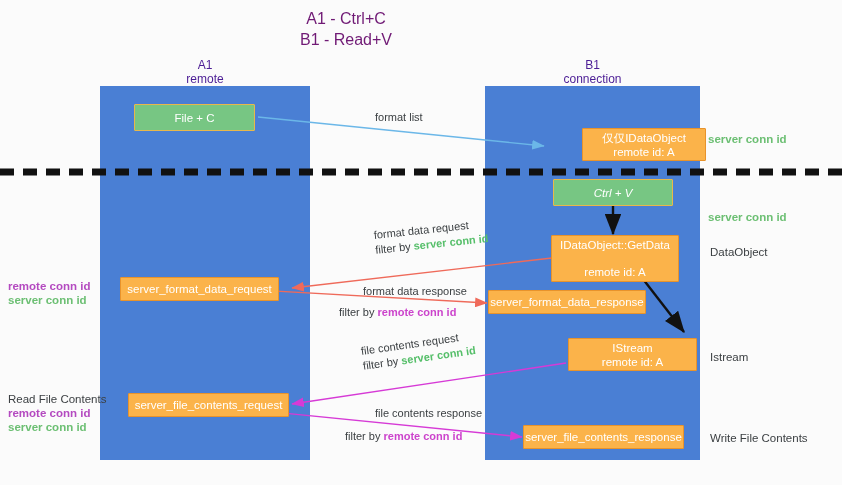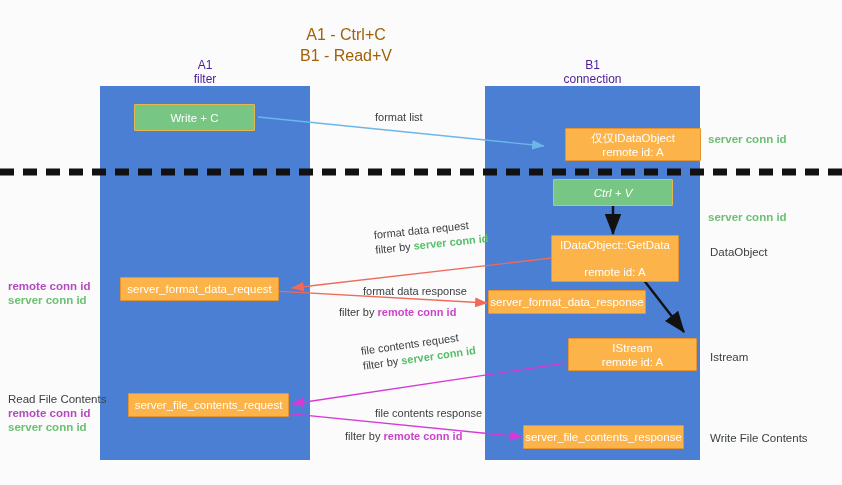--- a/index.html
+++ b/index.html
@@ -19,23 +19,22 @@
     height: 485px;
     background: #fbfbfb;
   }
   .abs { position: absolute; }
 
   
   #title {
     top: 8px; left: 0; width: 692px;
     text-align: center;
     font-size: 16px;
-    color: #a16207;
+    color: #701a75;
     line-height: 21px;
-    margin-top: 16px;
   }
 
   
   .col-header {
     text-align: center;
     font-size: 12px;
     color: #4c1d95;
     line-height: 14px;
   }
   #hdr-a1 { top: 58px; left: 100px; width: 210px; }
@@ -101,21 +100,21 @@
 
 <div id="canvas">
 
   <div class="abs" id="title">
     <div>A1 - Ctrl+C</div>
     <div>B1 - Read+V</div>
   </div>
 
   <div class="abs col-header" id="hdr-a1">
     <div>A1</div>
-    <div>filter</div>
+    <div>remote</div>
   </div>
   <div class="abs col-header" id="hdr-b1">
     <div>B1</div>
     <div>connection</div>
   </div>
 
   <div class="abs lane" id="lane-a1"></div>
   <div class="abs lane" id="lane-b1"></div>
 
   <svg class="overlay">
@@ -147,24 +146,24 @@
     <line x1="566" y1="363" x2="292" y2="404" stroke="#d63ad6" stroke-width="1.4" marker-end="url(#ah-mag)"></line>
 
     <line x1="133" y1="398" x2="522" y2="437" stroke="#d63ad6" stroke-width="1.4" marker-end="url(#ah-mag)"></line>
   </svg>
 
   <svg class="abs" id="dashed" viewBox="0 0 842 8" preserveAspectRatio="none">
     <line x1="0" y1="4" x2="842" y2="4" stroke="#111111" stroke-width="7" stroke-dasharray="14 9" stroke-linecap="butt"></line>
   </svg>
 
   <div class="abs box green" style="left:134px; top:104px; width:121px; height:27px;">
-    <span>Write + C</span>
-  </div>
-
-  <div class="abs box orange" style="left:565px; top:128px; width:136px; height:33px;text-align:right;">
+    <span>File + C</span>
+  </div>
+
+  <div class="abs box orange" style="left:582px; top:128px; width:124px; height:33px;text-align:right;">
     <span>仅仅IDataObject</span>
     <span class="l2">remote id: A</span>
   </div>
 
   <div class="abs box green" style="left:553px; top:179px; width:120px; height:27px;font-style:italic;">
     <span>Ctrl + V</span>
   </div>
 
   <div class="abs box orange" style="left:551px; top:235px; width:128px; height:47px;justify-content:space-between;">
     <span>IDataObject::GetData</span>

